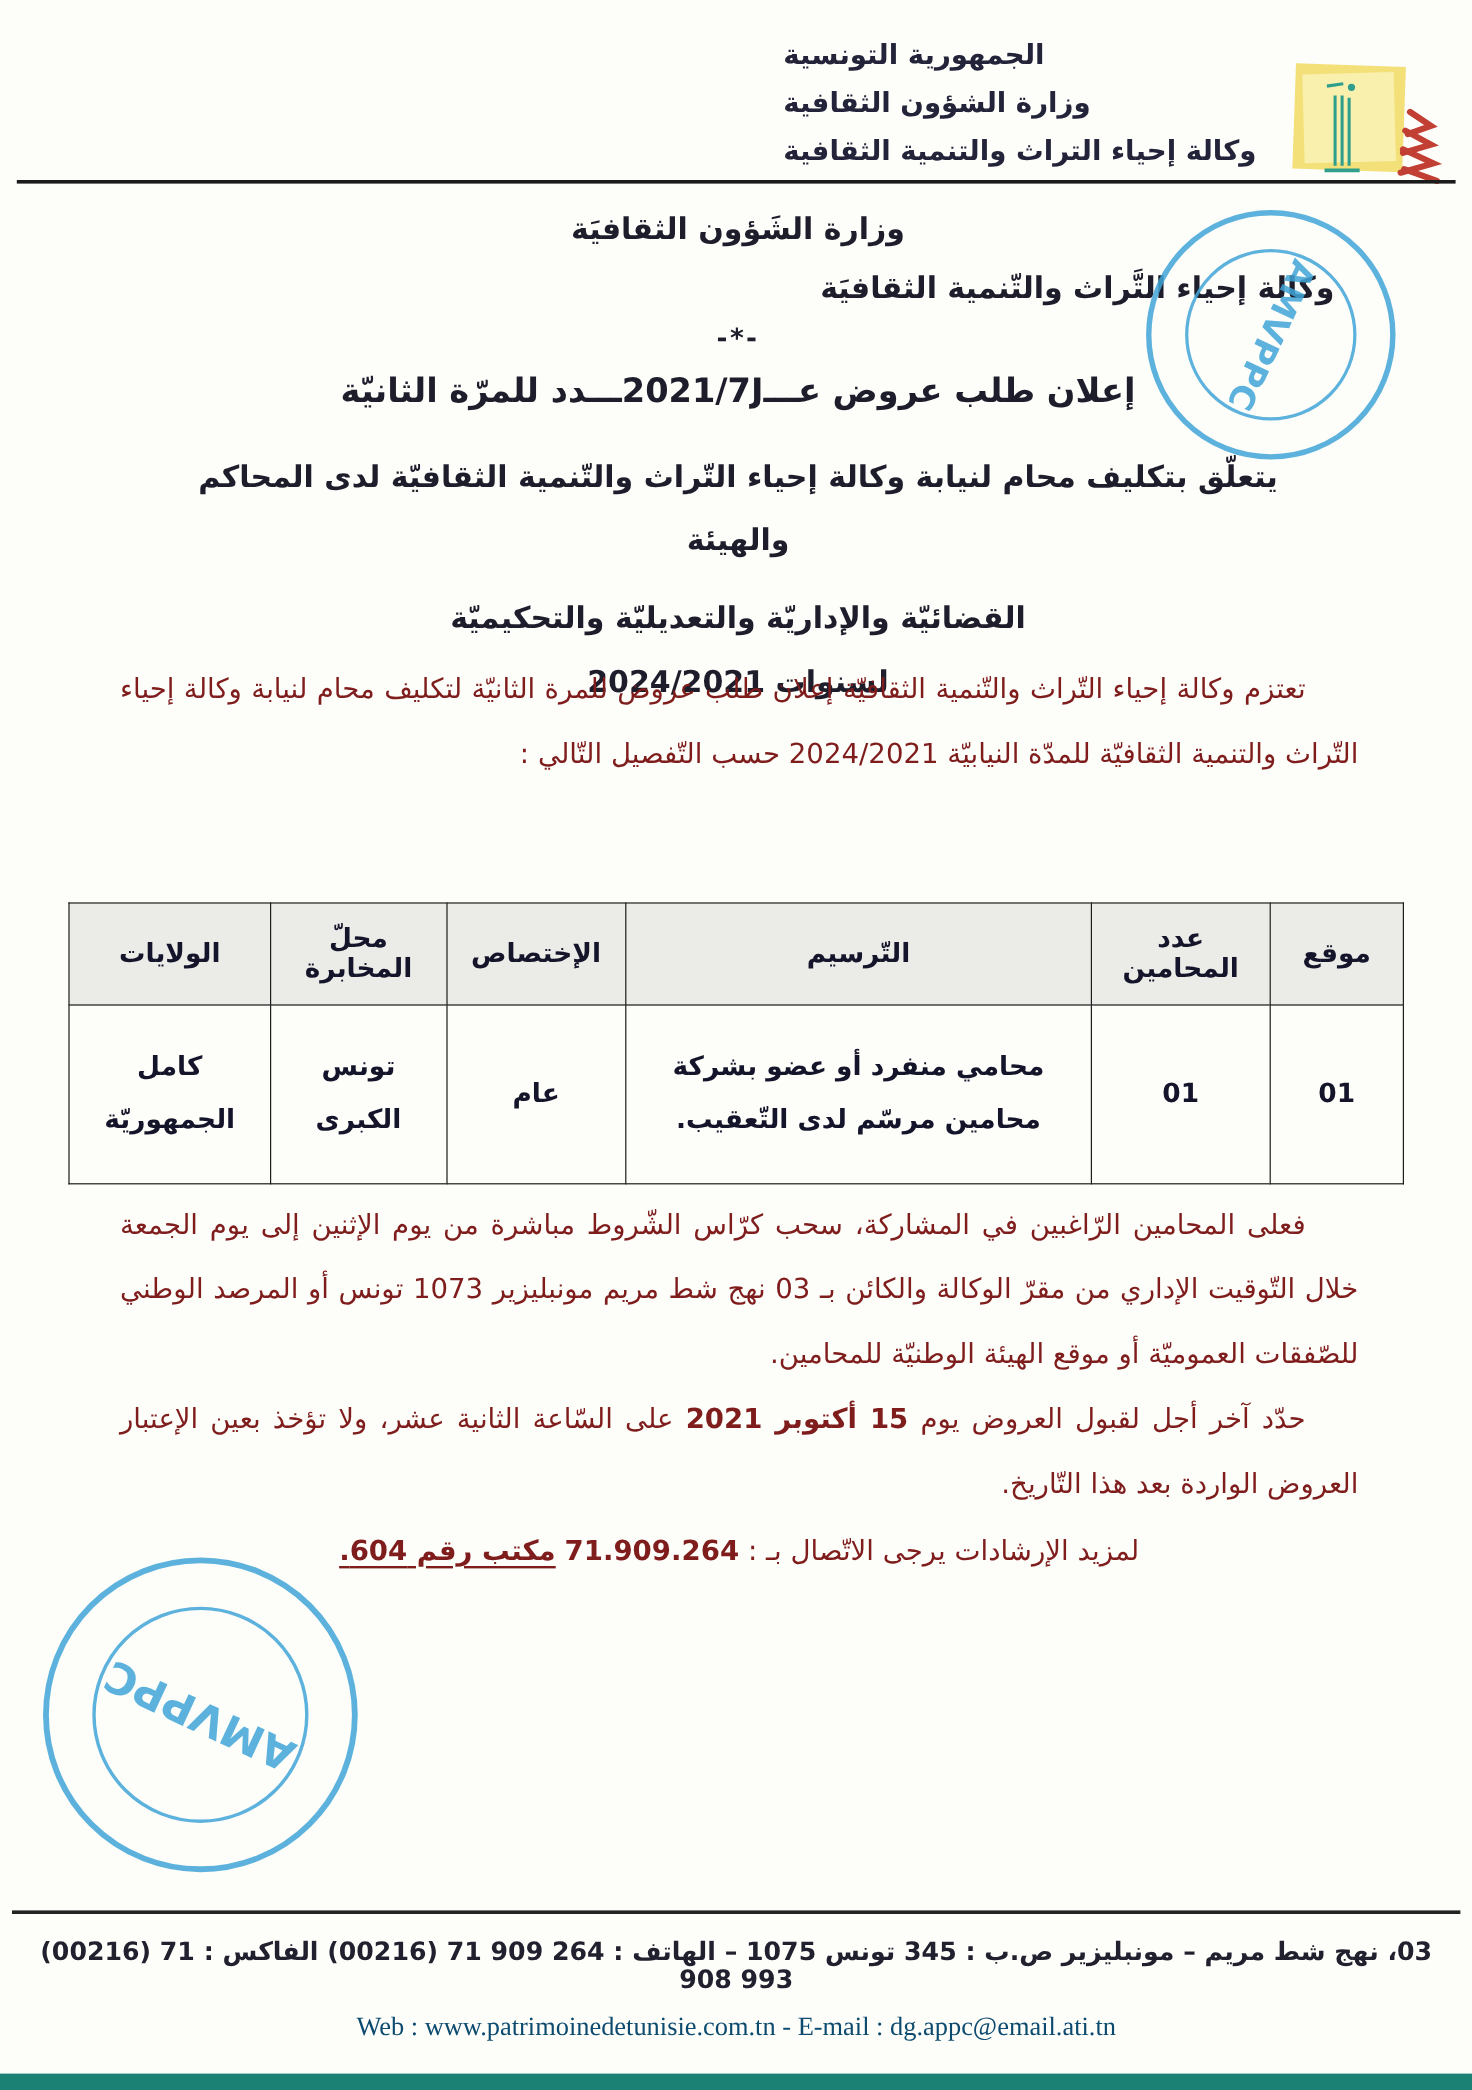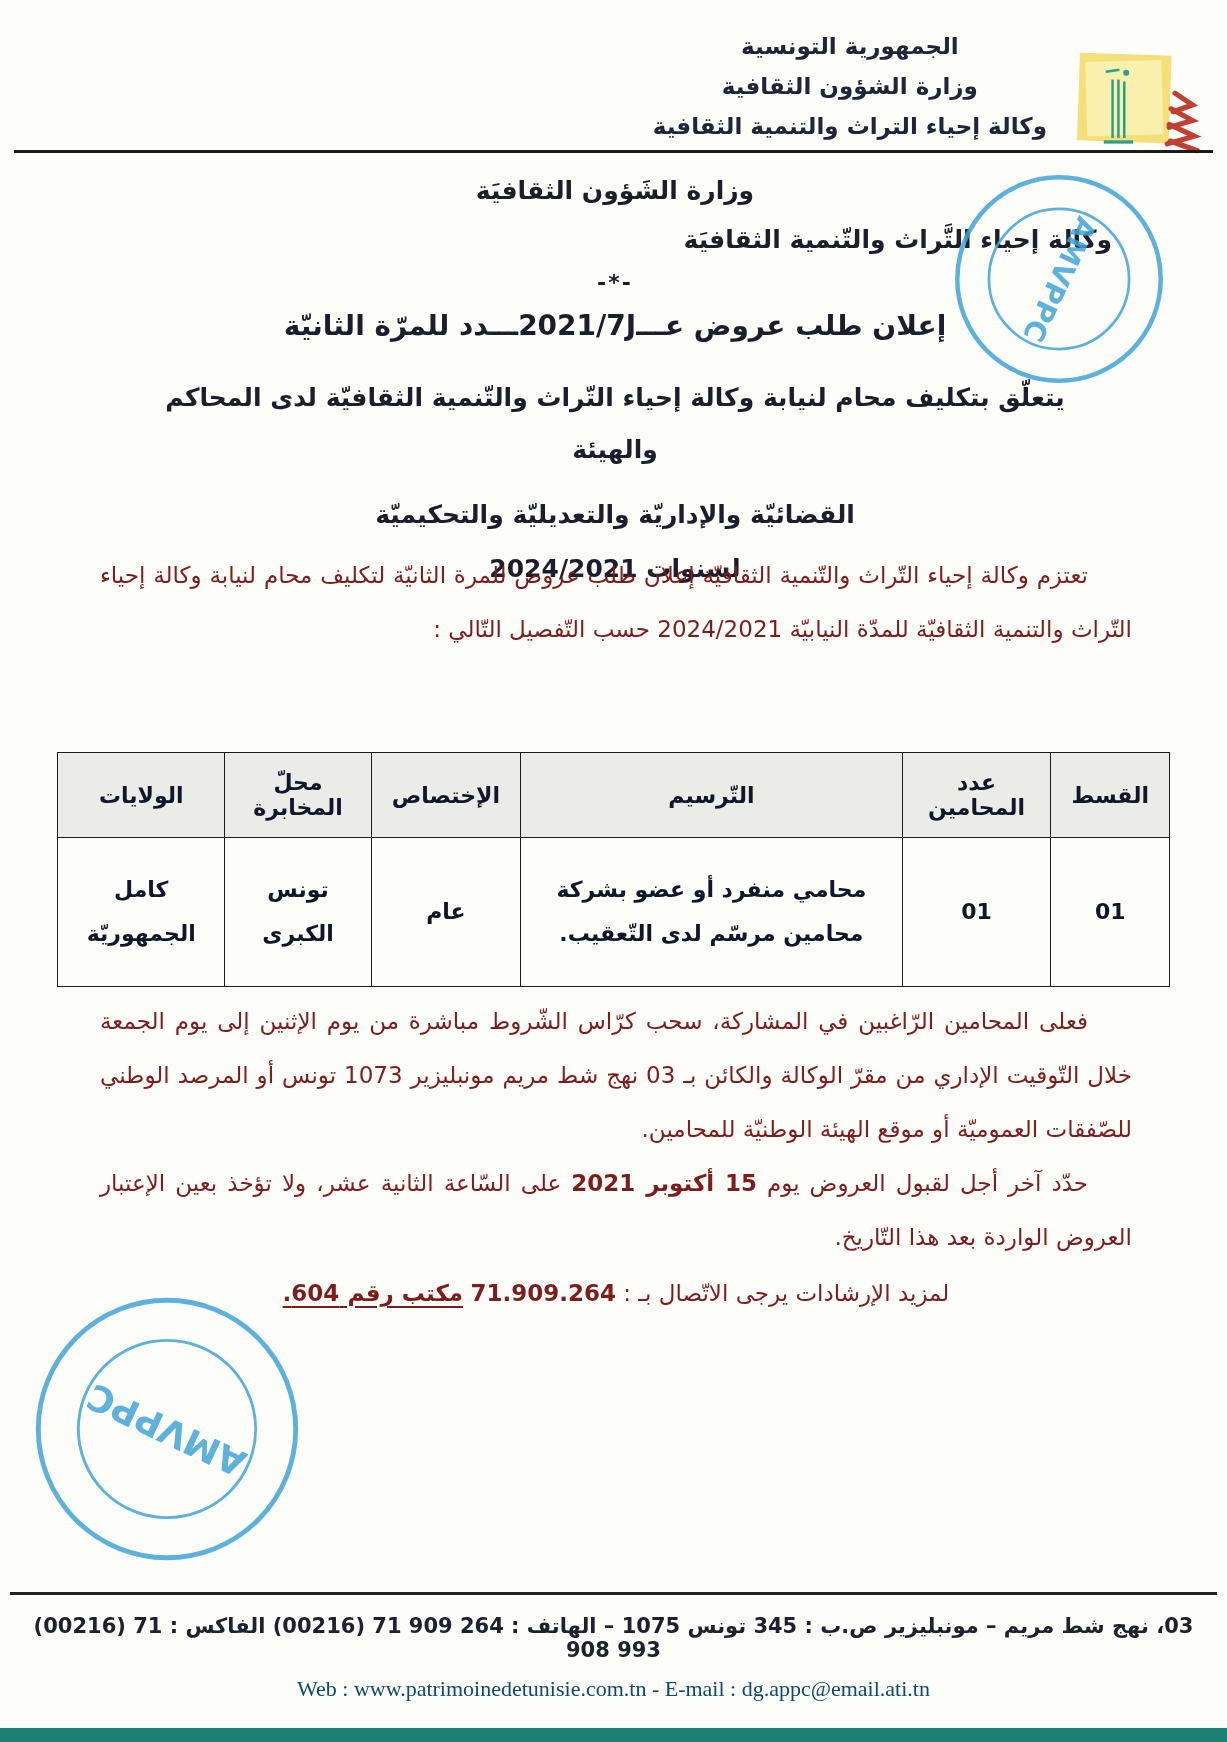--- a/index.html
+++ b/index.html
@@ -9,21 +9,21 @@
     margin:0 auto;
     background:#fdfdfa;
     overflow:hidden;
     font-family:"DejaVu Sans", sans-serif;
     color:#1d1d2b;
     direction:rtl;
   }
   
   .letterhead{
     position:absolute;top:26px;right:180px;
-    text-align:center;font-weight:700;font-size:23px;line-height:40px;
+    text-align:left;font-weight:700;font-size:23px;line-height:40px;
     color:#23233a;
   }
   .logo{position:absolute;top:48px;right:14px;width:156px;height:108px;}
   .head-rule{position:absolute;top:150px;left:14px;right:14px;height:3px;background:#1b1b1b;}
 
   
   .titles{position:absolute;top:176px;left:118px;right:115px;text-align:center;}
   .t-ministry{font-weight:700;font-size:25px;margin:0 0 20px 0;}
   .t-agency{font-weight:700;font-size:25px;margin:0 0 16px 0;text-align:right;}
   .t-sep{font-weight:700;font-size:22px;margin:0 0 14px 0;letter-spacing:2px;}
@@ -140,21 +140,21 @@
     <colgroup>
       <col class="col-lot">
         <col class="col-count">
         <col class="col-reg">
       <col class="col-spec">
         <col class="col-place">
         <col class="col-states">
     </colgroup>
     <thead>
       <tr>
-        <th>القسط</th>
+        <th>موقع</th>
         <th>عدد المحامين</th>
         <th>التّرسيم</th>
         <th>الإختصاص</th>
         <th>محلّ المخابرة</th>
         <th>الولايات</th>
       </tr>
     </thead>
     <tbody>
       <tr>
         <td>01</td>

